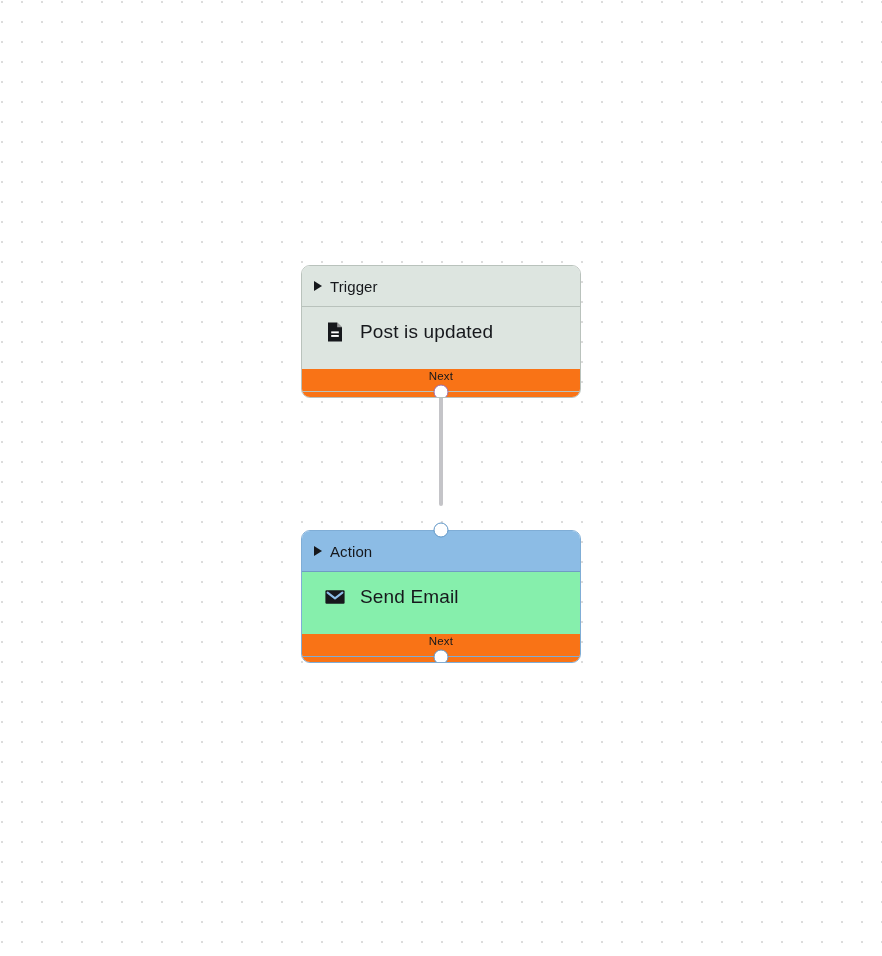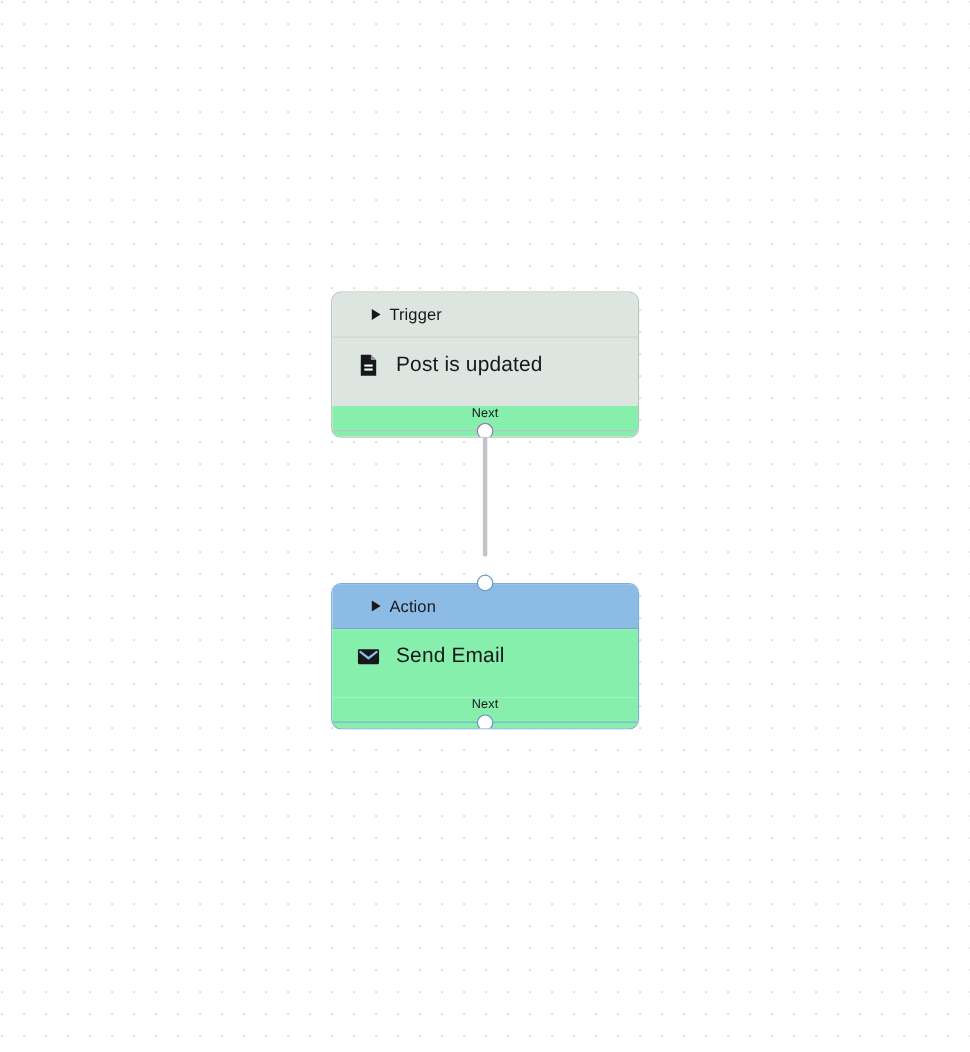--- a/index.html
+++ b/index.html
@@ -45,21 +45,21 @@
   .node-inner {
     border-radius: 9px;
     overflow: hidden;
     box-sizing: border-box;
   }
 
   .node-header {
     display: flex;
     align-items: center;
     height: 40px;
-    padding: 0 0 0 36px;
+    padding: 0 0 0 12px;
     box-sizing: border-box;
     font-size: 15px;
     letter-spacing: .1px;
     color: #16181c;
   }
   .caret {
     width: 0;
     height: 0;
     border-left: 8px solid #16181c;
     border-top: 5.5px solid transparent;
@@ -92,21 +92,21 @@
   .node-title {
     font-size: 19px;
     color: #16181c;
     letter-spacing: .15px;
   }
 
   
   .next-row {
     position: relative;
     height: 28px;
-    background: #86efac;
+    background: #f97316;
     display: flex;
     align-items: flex-start;
     justify-content: center;
   }
   .next-label {
     font-size: 11.5px;
     color: #16181c;
     line-height: 1;
     padding-top: 2px;
     letter-spacing: .2px;

